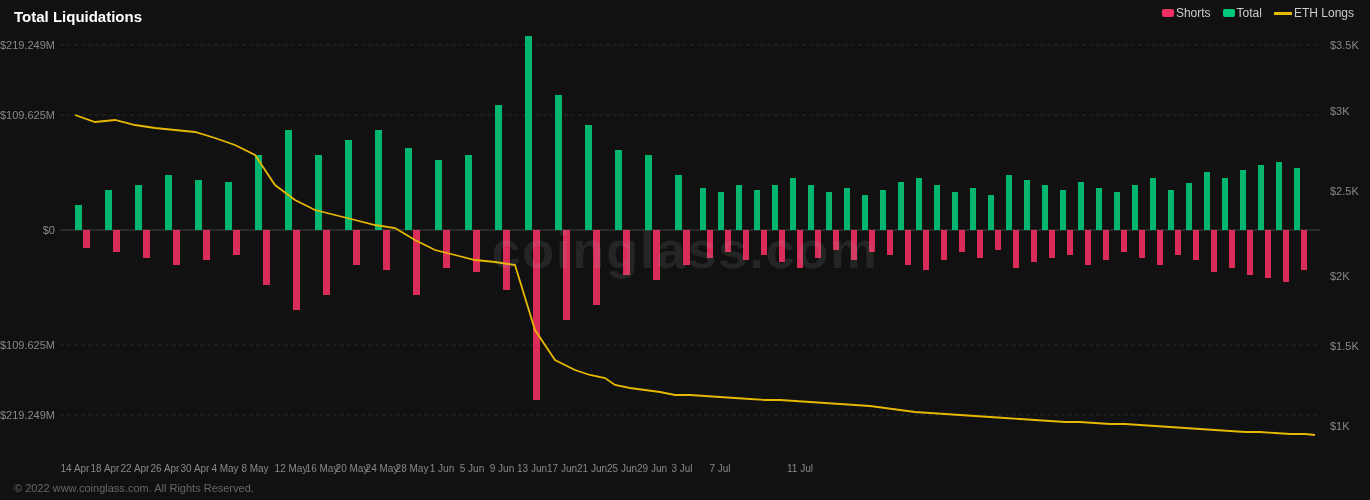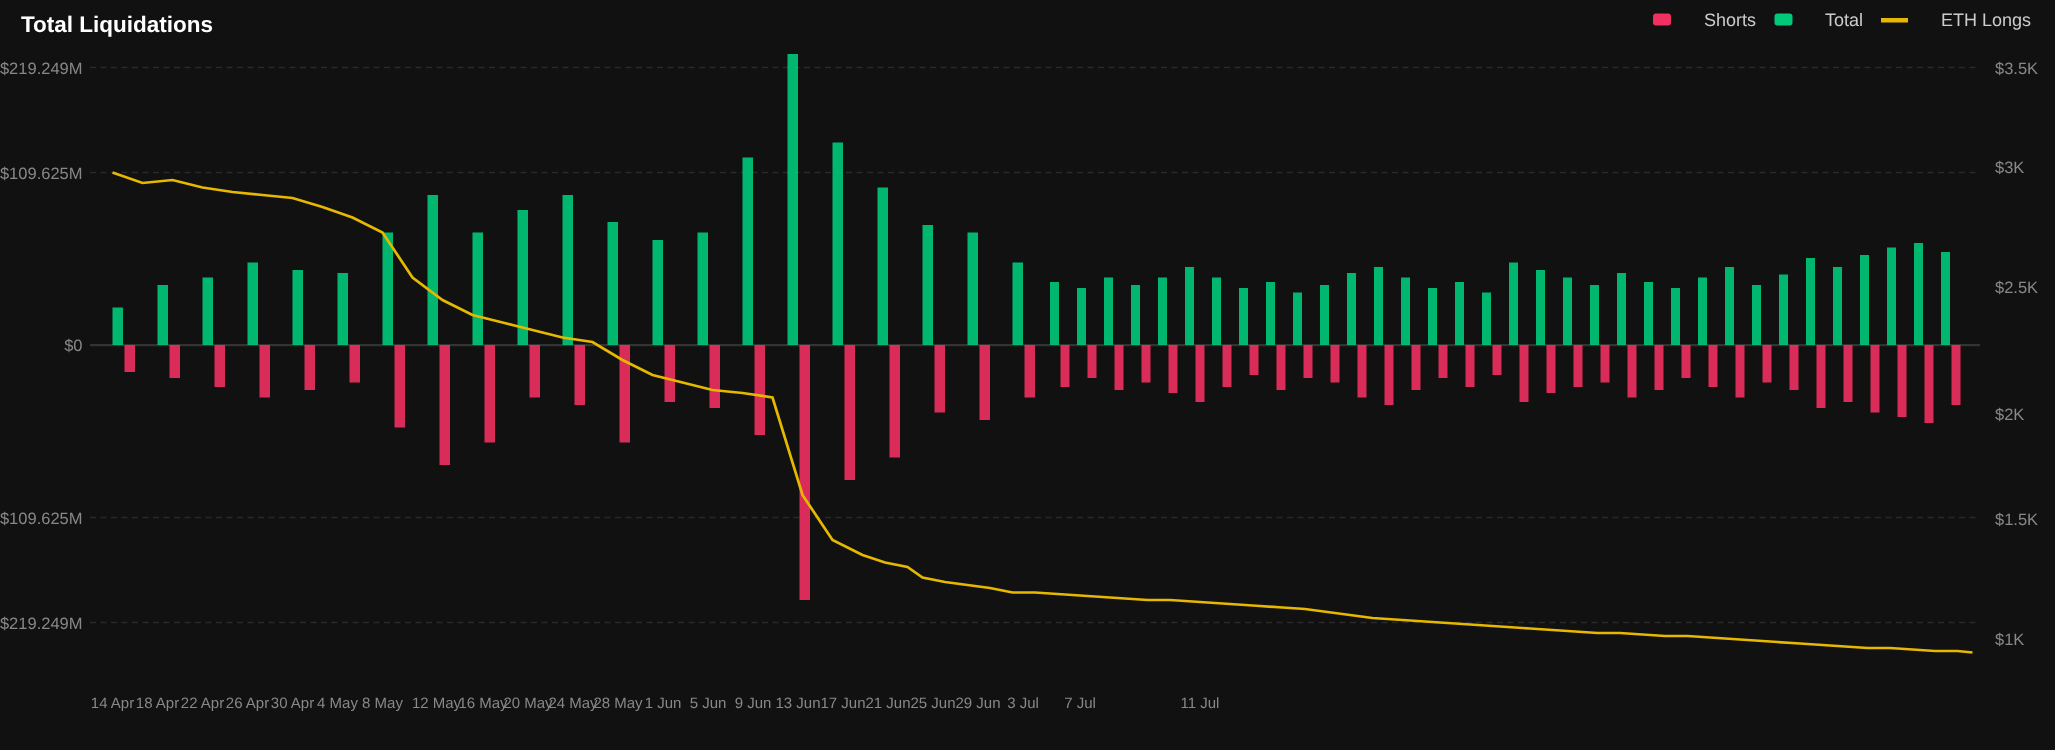--- a/index.html
+++ b/index.html
@@ -31,21 +31,21 @@
       top: 6px;
       right: 16px;
       display: flex;
       align-items: center;
       gap: 12px;
       font-size: 12px;
     }
     .legend-item {
       display: flex;
       align-items: center;
-      gap: 22px;
+      gap: 2px;
       text-align: right;
     }
     .legend-dot {
       width: 12px;
       height: 8px;
       border-radius: 2px;
     }
     .legend-line {
       width: 18px;
       height: 3px;
@@ -92,20 +92,21 @@
     <div class="legend-item">
       <div class="legend-dot" style="background:#00c97a;"></div>
       <span>Total</span>
     </div>
     <div class="legend-item">
       <div class="legend-line"></div>
       <span>ETH Longs</span>
     </div>
   </div>
 
+  <div class="watermark">coinglass.com</div>
 
   <svg class="main-chart" width="1370" height="500">
 
     <line x1="60" y1="45" x2="1320" y2="45" stroke="#2a2a2a" stroke-width="1" stroke-dasharray="4,3"></line>
     <line x1="60" y1="115" x2="1320" y2="115" stroke="#2a2a2a" stroke-width="1" stroke-dasharray="4,3"></line>
     <line x1="60" y1="230" x2="1320" y2="230" stroke="#333" stroke-width="1.5"></line>
     <line x1="60" y1="345" x2="1320" y2="345" stroke="#2a2a2a" stroke-width="1" stroke-dasharray="4,3"></line>
     <line x1="60" y1="415" x2="1320" y2="415" stroke="#2a2a2a" stroke-width="1" stroke-dasharray="4,3"></line>
 
     <text x="55" y="49" fill="#888" font-size="11" text-anchor="end">$219.249M</text>
@@ -306,14 +307,15 @@
     <text x="532" y="472" fill="#888" font-size="10" text-anchor="middle">13 Jun</text>
     <text x="562" y="472" fill="#888" font-size="10" text-anchor="middle">17 Jun</text>
     <text x="592" y="472" fill="#888" font-size="10" text-anchor="middle">21 Jun</text>
     <text x="622" y="472" fill="#888" font-size="10" text-anchor="middle">25 Jun</text>
     <text x="652" y="472" fill="#888" font-size="10" text-anchor="middle">29 Jun</text>
     <text x="682" y="472" fill="#888" font-size="10" text-anchor="middle">3 Jul</text>
     <text x="720" y="472" fill="#888" font-size="10" text-anchor="middle">7 Jul</text>
     <text x="800" y="472" fill="#888" font-size="10" text-anchor="middle">11 Jul</text>
   </svg>
 
+  <div class="footer">© 2022 www.coinglass.com. All Rights Reserved.</div>
 
 </div>
 
 </body></html>

